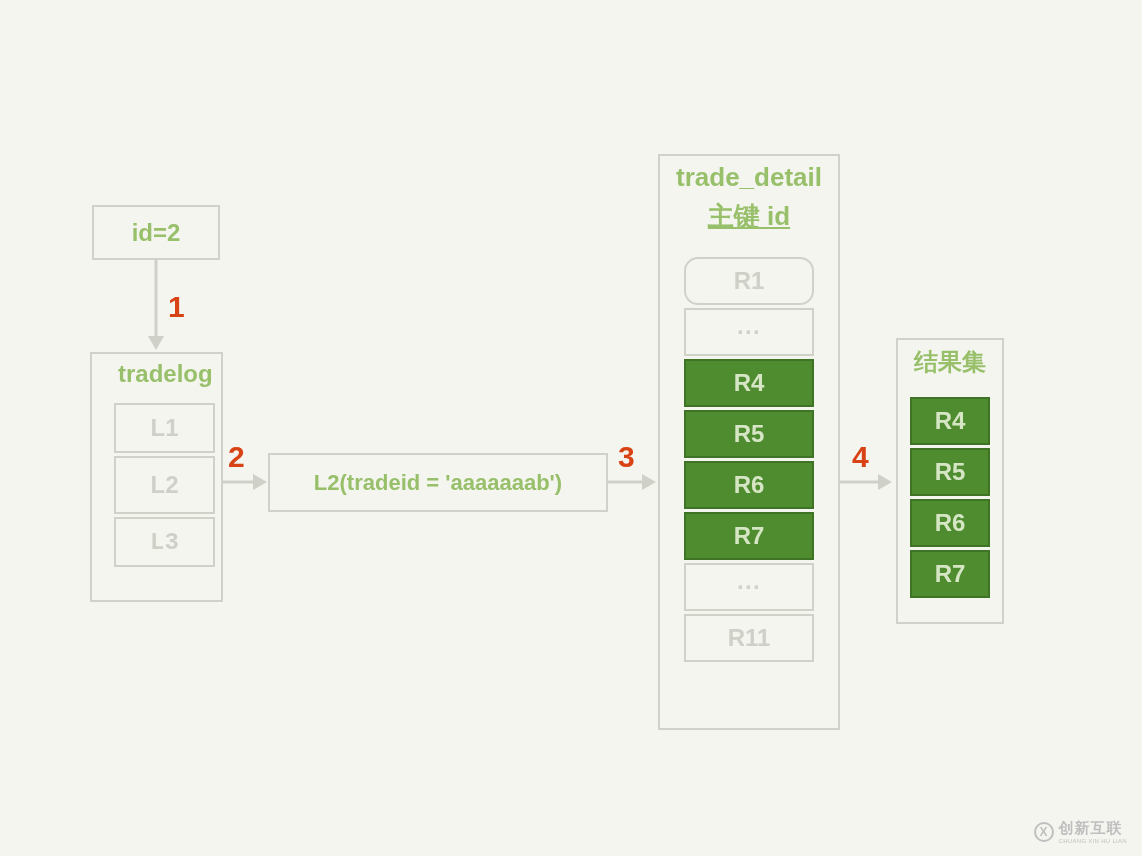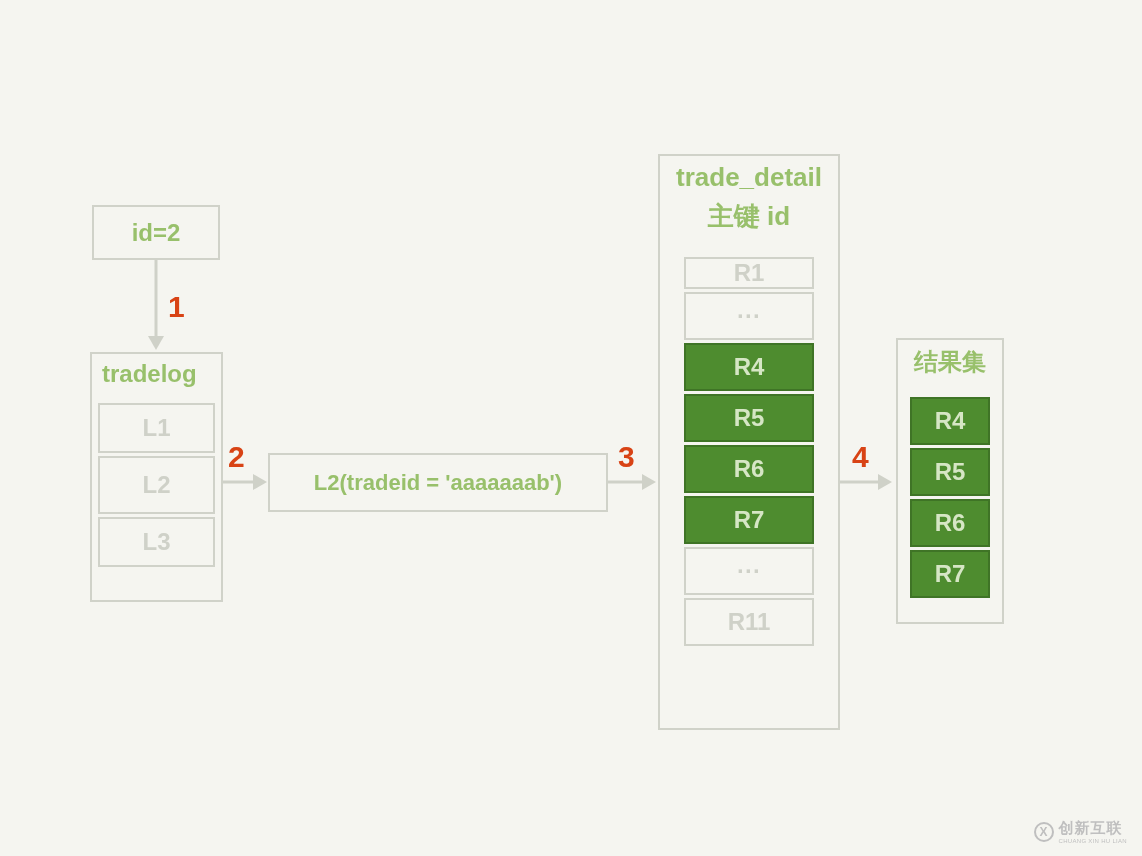--- a/index.html
+++ b/index.html
@@ -81,32 +81,32 @@
 <div class="box" style="left:92px; top:205px; width:128px; height:55px;">
   <span class="label-green">id=2</span>
 </div>
 
 <svg class="arrow-line" style="left:152px; top:260px; width:10px; height:90px;">
   <line x1="4" y1="0" x2="4" y2="78" stroke="#cfd1c8" stroke-width="3"></line>
 </svg>
 <div class="arrowhead" style="left:148px; top:336px; border-width:14px 8px 0 8px; border-color:#cfd1c8 transparent transparent transparent;"></div>
 <div class="step-num" style="left:168px; top:290px;">1</div>
 
-<div class="box" style="left:90px; top:352px; width:133px; height:250px; flex-direction:column; justify-content:flex-start;">
+<div class="box" style="left:90px; top:352px; width:133px; height:250px; flex-direction:column; justify-content:flex-start;padding-left:16px;">
   <div class="container-title" style="align-self:flex-start; padding-left:10px;">
     <span class="label-green" style="font-size:24px;">tradelog</span>
   </div>
   <div class="cells" style="width:100%;">
     <div class="cell cell-white" style="height:50px;text-align:right;">
         <span>L1</span>
       </div>
     <div class="cell cell-white" style="height:58px;">
         <span>L2</span>
       </div>
-    <div class="cell cell-white" style="height:50px;">
+    <div class="cell cell-white" style="height:50px;font-family:Liberation Mono, monospace;">
         <span>L3</span>
       </div>
   </div>
 </div>
 
 <svg class="arrow-line" style="left:223px; top:478px; width:45px; height:10px;">
   <line x1="0" y1="4" x2="32" y2="4" stroke="#cfd1c8" stroke-width="3"></line>
 </svg>
 <div class="arrowhead" style="left:253px; top:474px; border-width:8px 0 8px 14px; border-color:transparent transparent transparent #cfd1c8;"></div>
 <div class="step-num" style="left:228px; top:440px;">2</div>
@@ -117,24 +117,24 @@
 
 <svg class="arrow-line" style="left:608px; top:478px; width:50px; height:10px;">
   <line x1="0" y1="4" x2="36" y2="4" stroke="#cfd1c8" stroke-width="3"></line>
 </svg>
 <div class="arrowhead" style="left:642px; top:474px; border-width:8px 0 8px 14px; border-color:transparent transparent transparent #cfd1c8;"></div>
 <div class="step-num" style="left:618px; top:440px;">3</div>
 
 <div class="box" style="left:658px; top:154px; width:182px; height:576px; flex-direction:column; justify-content:flex-start;">
   <div class="container-title" style="text-align:center;">
     <div class="label-green" style="font-size:26px;">trade_detail</div>
-    <div class="label-green" style="font-size:26px; margin-top:6px;">主键 id</div>
+    <div class="label-green" style="font-size:26px; margin-top:6px;text-decoration:underline;">主键 id</div>
   </div>
   <div class="cells" style="width:80%; margin-top:8px;">
-    <div class="cell cell-white" style="height:32px;">
+    <div class="cell cell-white" style="height:48px;border-radius:14px;">
         <span>R1</span>
       </div>
     <div class="cell cell-white" style="height:48px;">
         <span>···</span>
       </div>
     <div class="cell cell-green" style="height:48px;">
         <span class="celltext">R4</span>
       </div>
     <div class="cell cell-green" style="height:48px;">
         <span class="celltext">R5</span>

